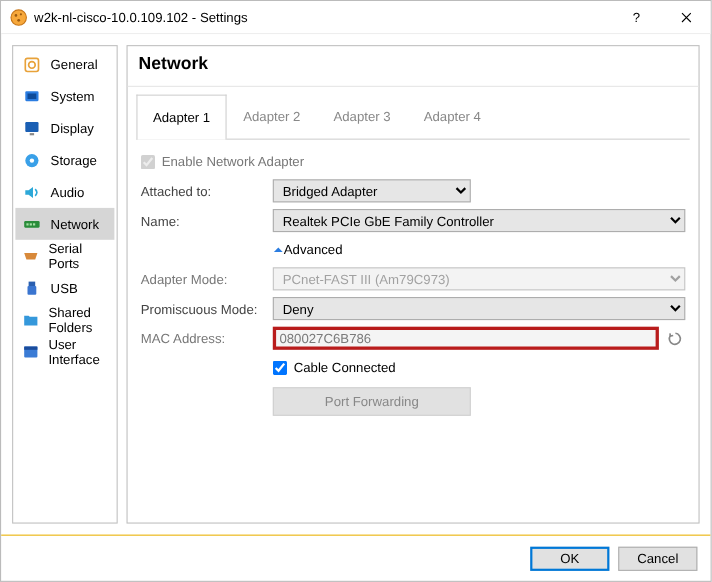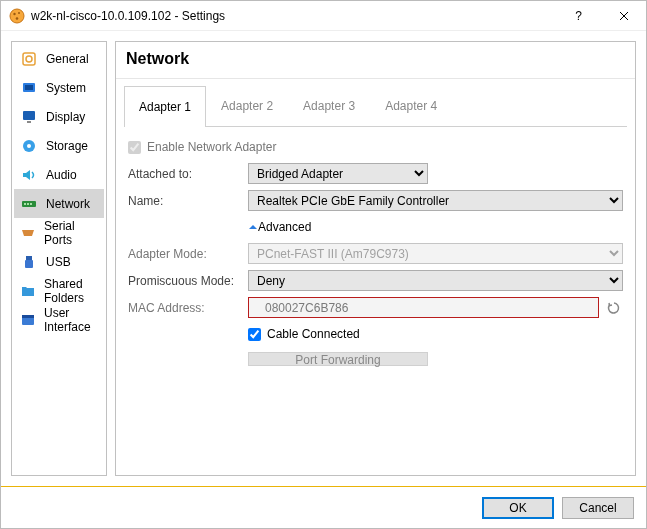--- a/index.html
+++ b/index.html
@@ -19,30 +19,30 @@
 .tab { padding: 13px 14px; color: #888; border: 1px solid transparent; border-bottom: none; cursor: default; }
 .tab.active { color: #000; border-color: #d0d0d0; background: #fff; position: relative; top: 1px; }
 .form { padding: 10px 12px 4px 12px; }
 .frow { display: flex; align-items: center; margin-bottom: 6px; min-height: 20px; }
 .flabel { width: 120px; text-align: left; padding-right: 8px; color: #444; }
 .flabel.disabled { color: #777; }
 .ffield { flex: 1; }
 select { width: 100%; height: 21px; border: 1px solid #adadad; background: #e6e6e6; padding: 0 4px; }
 select.short { width: 180px; }
 select:disabled { background: #efefef; color: #7a7a7a; }
-input[type=text] { width: 100%; height: 21px; border: 1px solid #b91c1c; padding: 0 16px; }
+input[type=text] { width: 100%; height: 21px; border: 3px solid #b91c1c; padding: 0 3px; }
 input[type=text]:disabled { background: #f4f4f4; color: #7a7a7a; }
 .chk { display: flex; align-items: center; gap: 6px; }
 .chk.disabled { color: #777; }
 .adv { cursor: default; display: flex; align-items: center; gap: 0; }
 .adv svg { transform: rotate(180deg); }
 .macrow .ffield { display: flex; align-items: center; gap: 6px; }
 .macrow .ffield input { flex: 1; }
 .refresh { width: 18px; height: 18px; display: flex; align-items: center; justify-content: center; }
-.pfbtn { width: 180px; height: 14px; background: #e1e1e1; border: 1px solid #d0d0d0; color: #888; margin-left: 120px; margin-top: 2px; }
+.pfbtn { width: 180px; height: 26px; background: #e1e1e1; border: 1px solid #d0d0d0; color: #888; margin-left: 120px; margin-top: 2px; }
 .footer { height: 42px; border-top: 1px solid #eab308; display: flex; align-items: center; justify-content: flex-end; gap: 8px; padding: 0 12px; }
 .footer .btn { width: 72px; height: 22px; border: 1px solid #adadad; background: #e1e1e1; }
 .footer .btn.primary { border: 2px solid #0078d7; background: #e1e1e1; }
 </style>
 </head>
 <body>
 
 <div class="titlebar">
   <span class="ticon">
     <svg viewBox="0 0 16 16">

